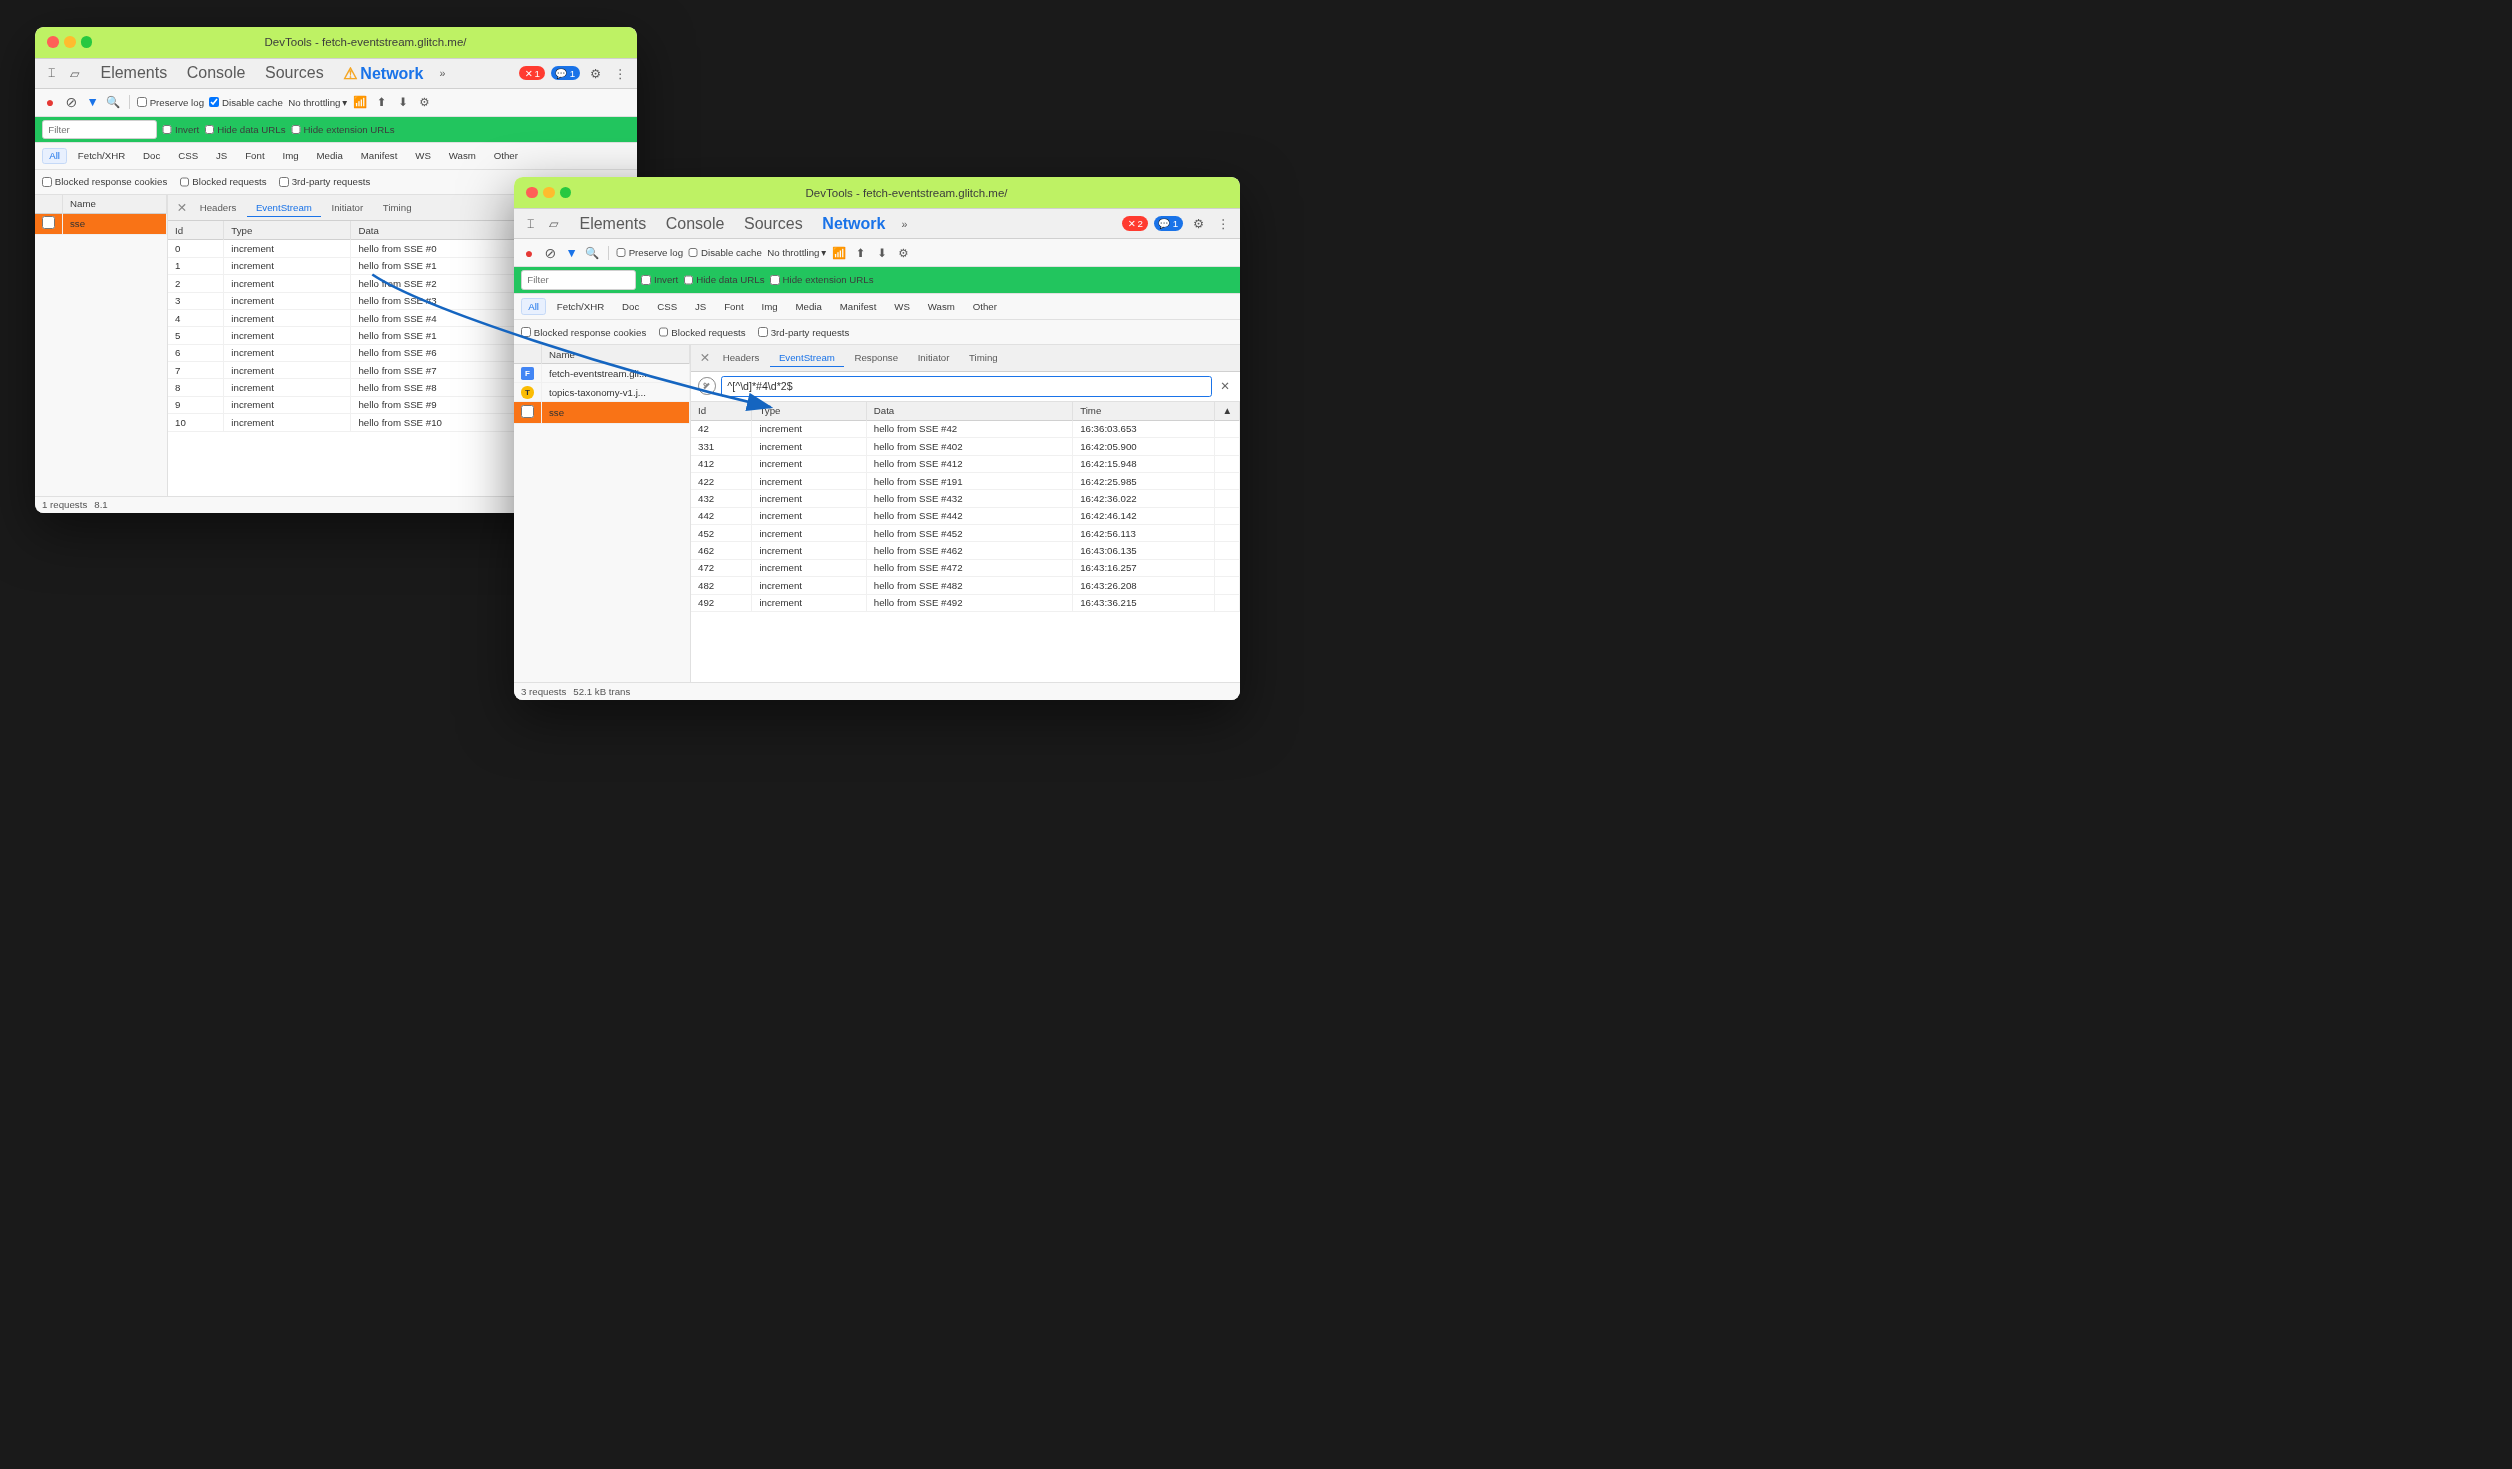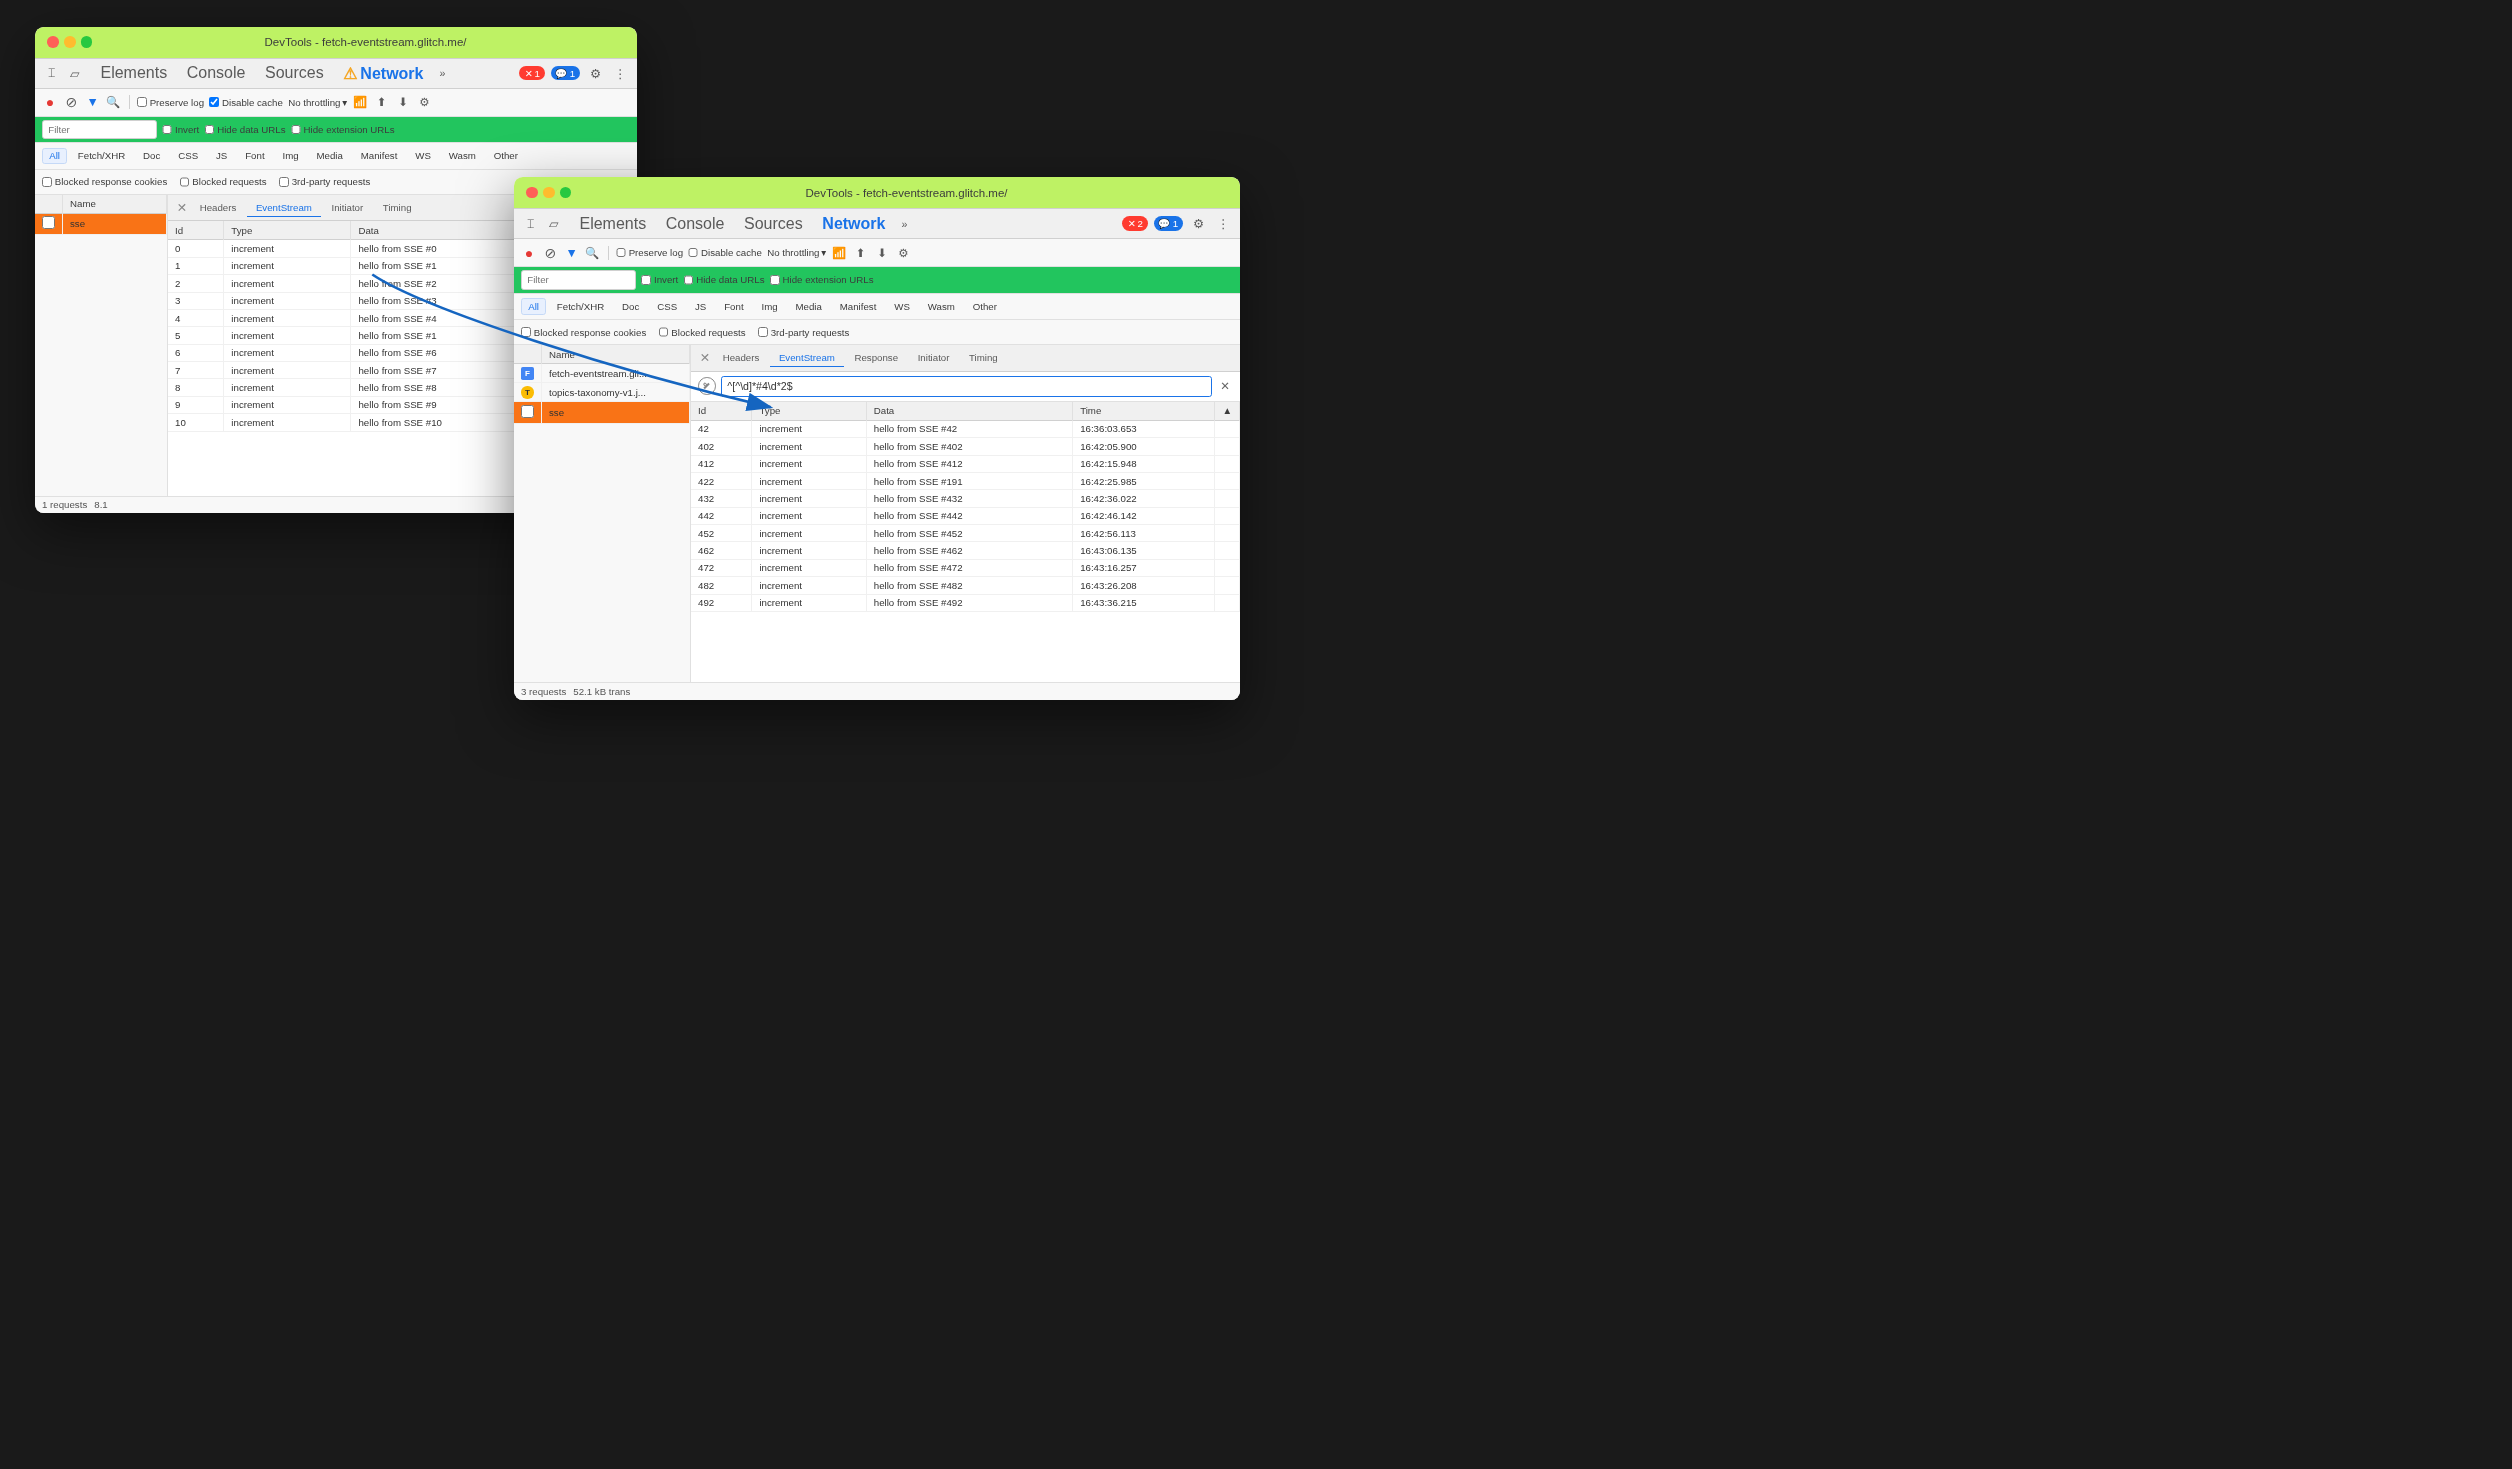--- a/index.html
+++ b/index.html
@@ -792,21 +792,21 @@
           </thead>
           <tbody>
             <tr>
                 <td>42</td>
                 <td>increment</td>
                 <td>hello from SSE #42</td>
                 <td>16:36:03.653</td>
                 <td></td>
               </tr>
             <tr>
-                <td>402</td>
+                <td>331</td>
                 <td>increment</td>
                 <td>hello from SSE #402</td>
                 <td>16:42:05.900</td>
                 <td></td>
               </tr>
             <tr>
                 <td>412</td>
                 <td>increment</td>
                 <td>hello from SSE #412</td>
                 <td>16:42:15.948</td>

